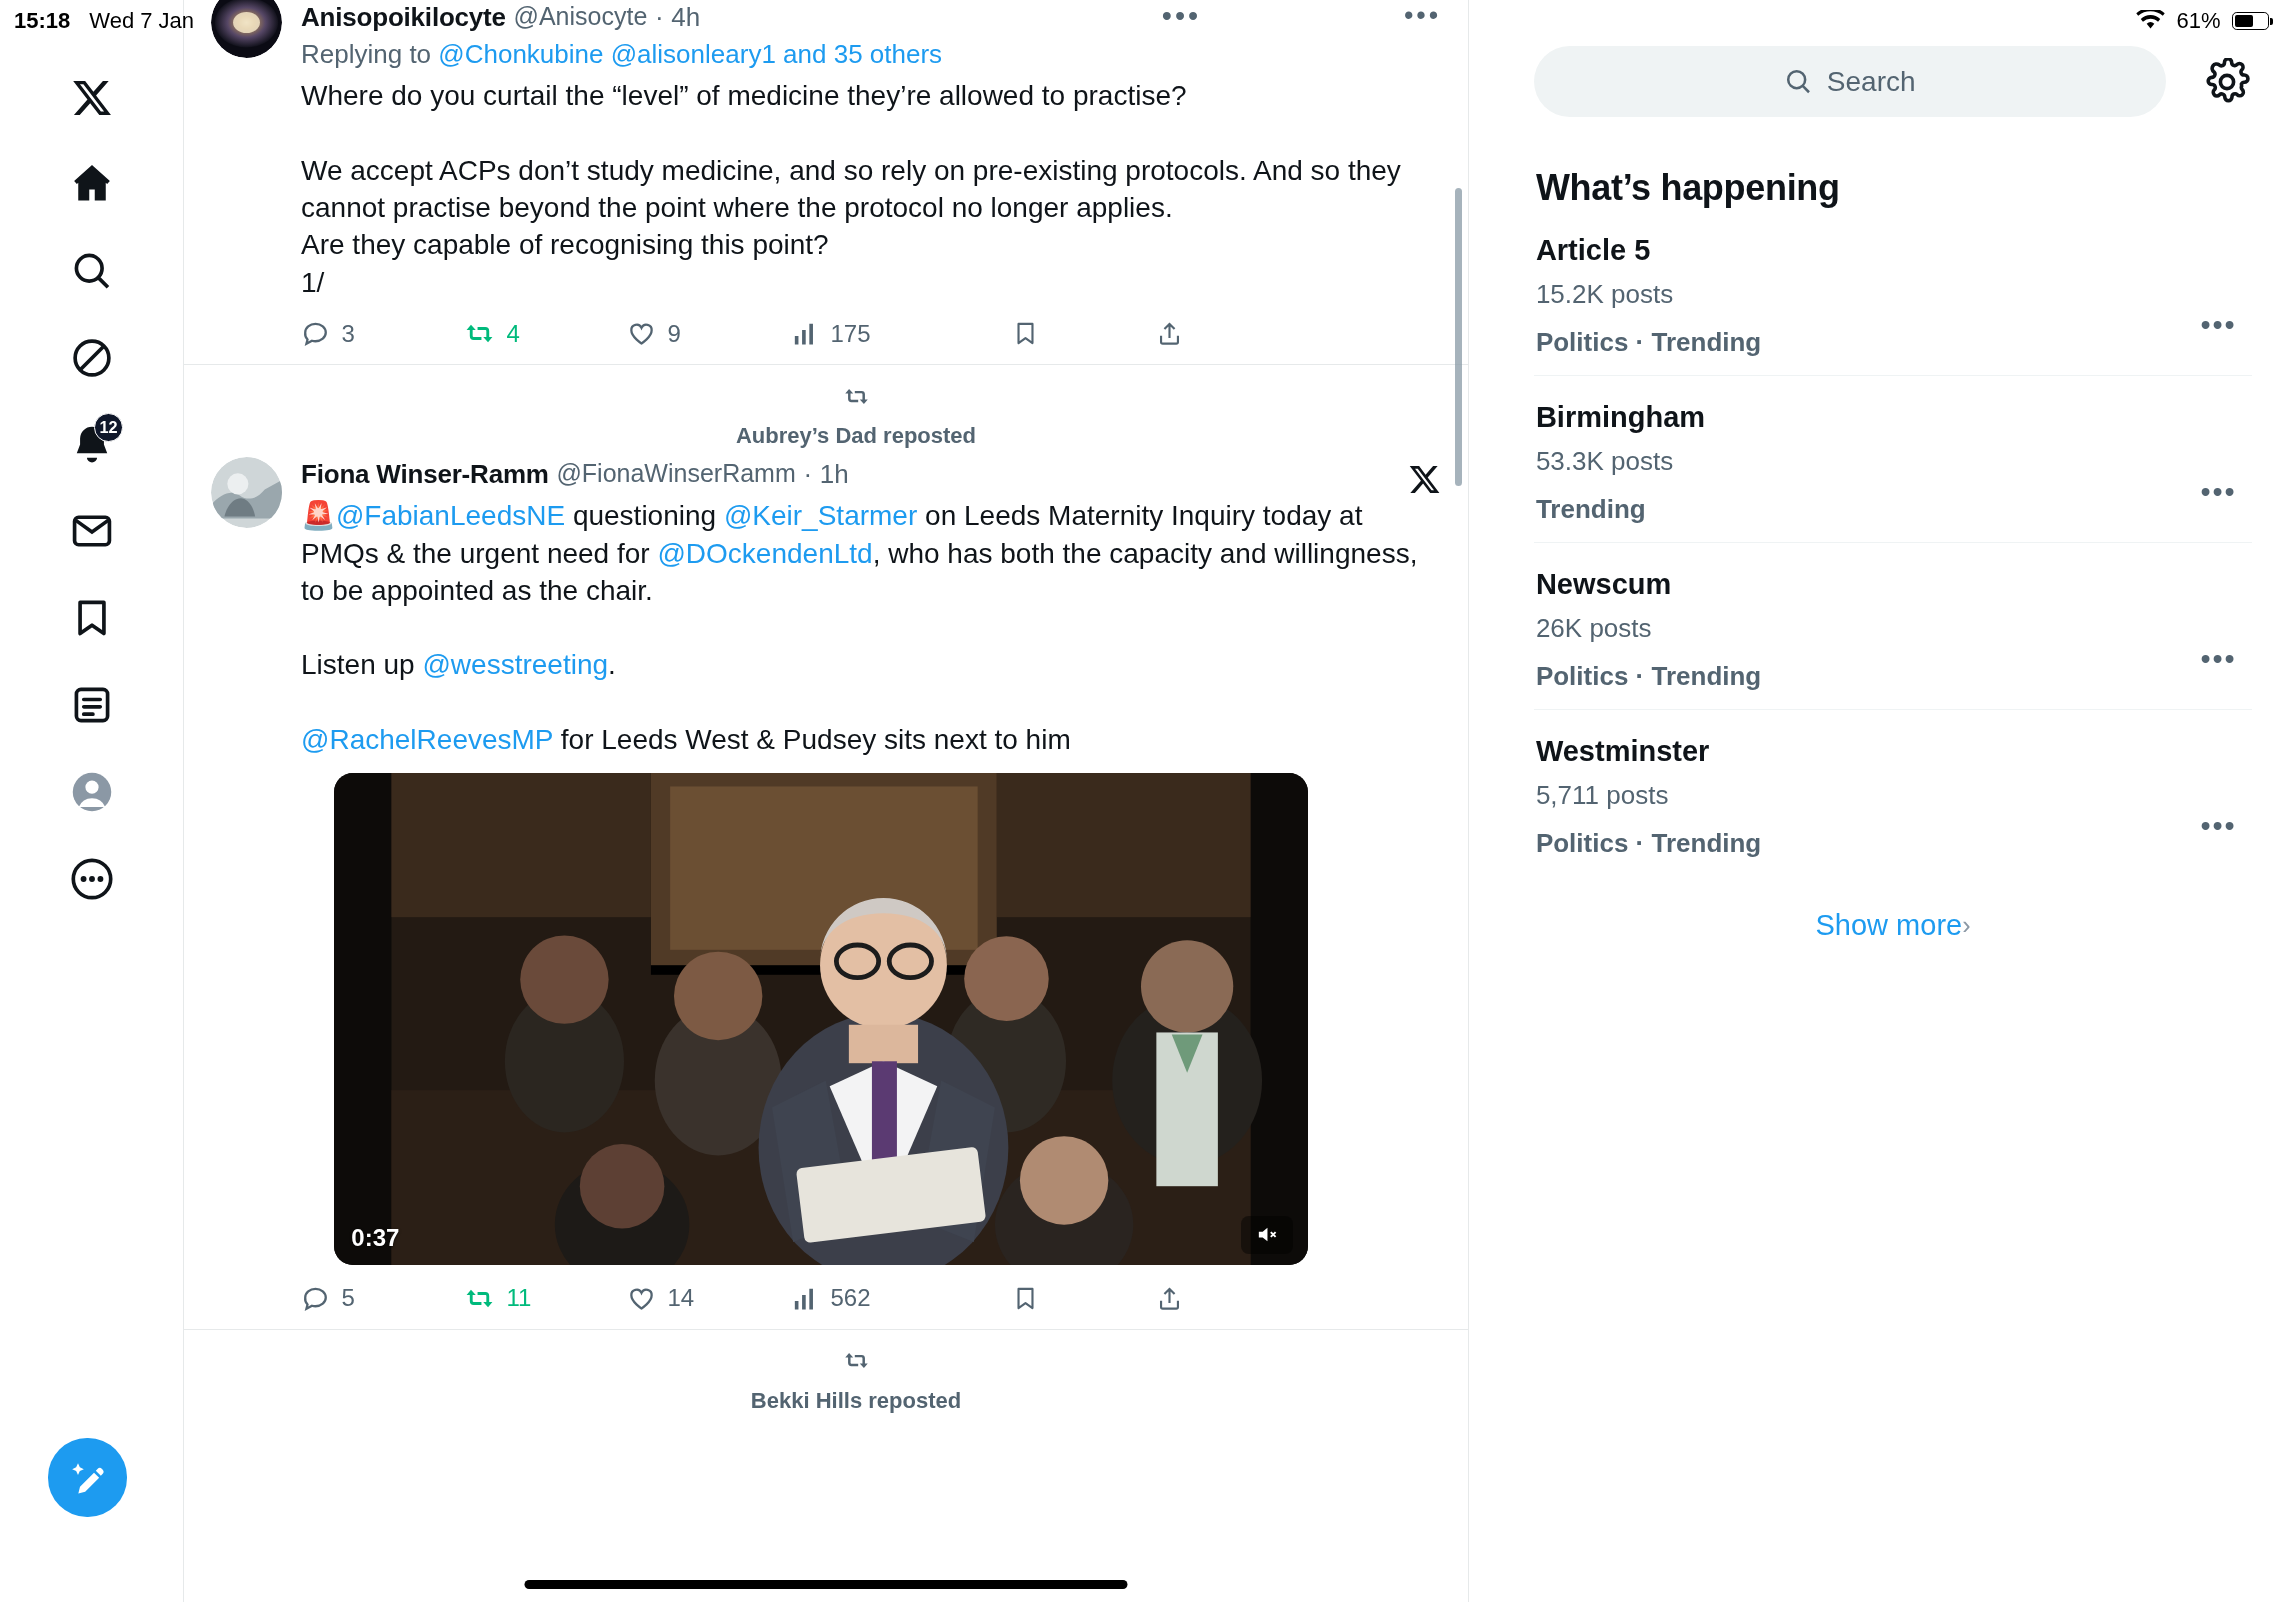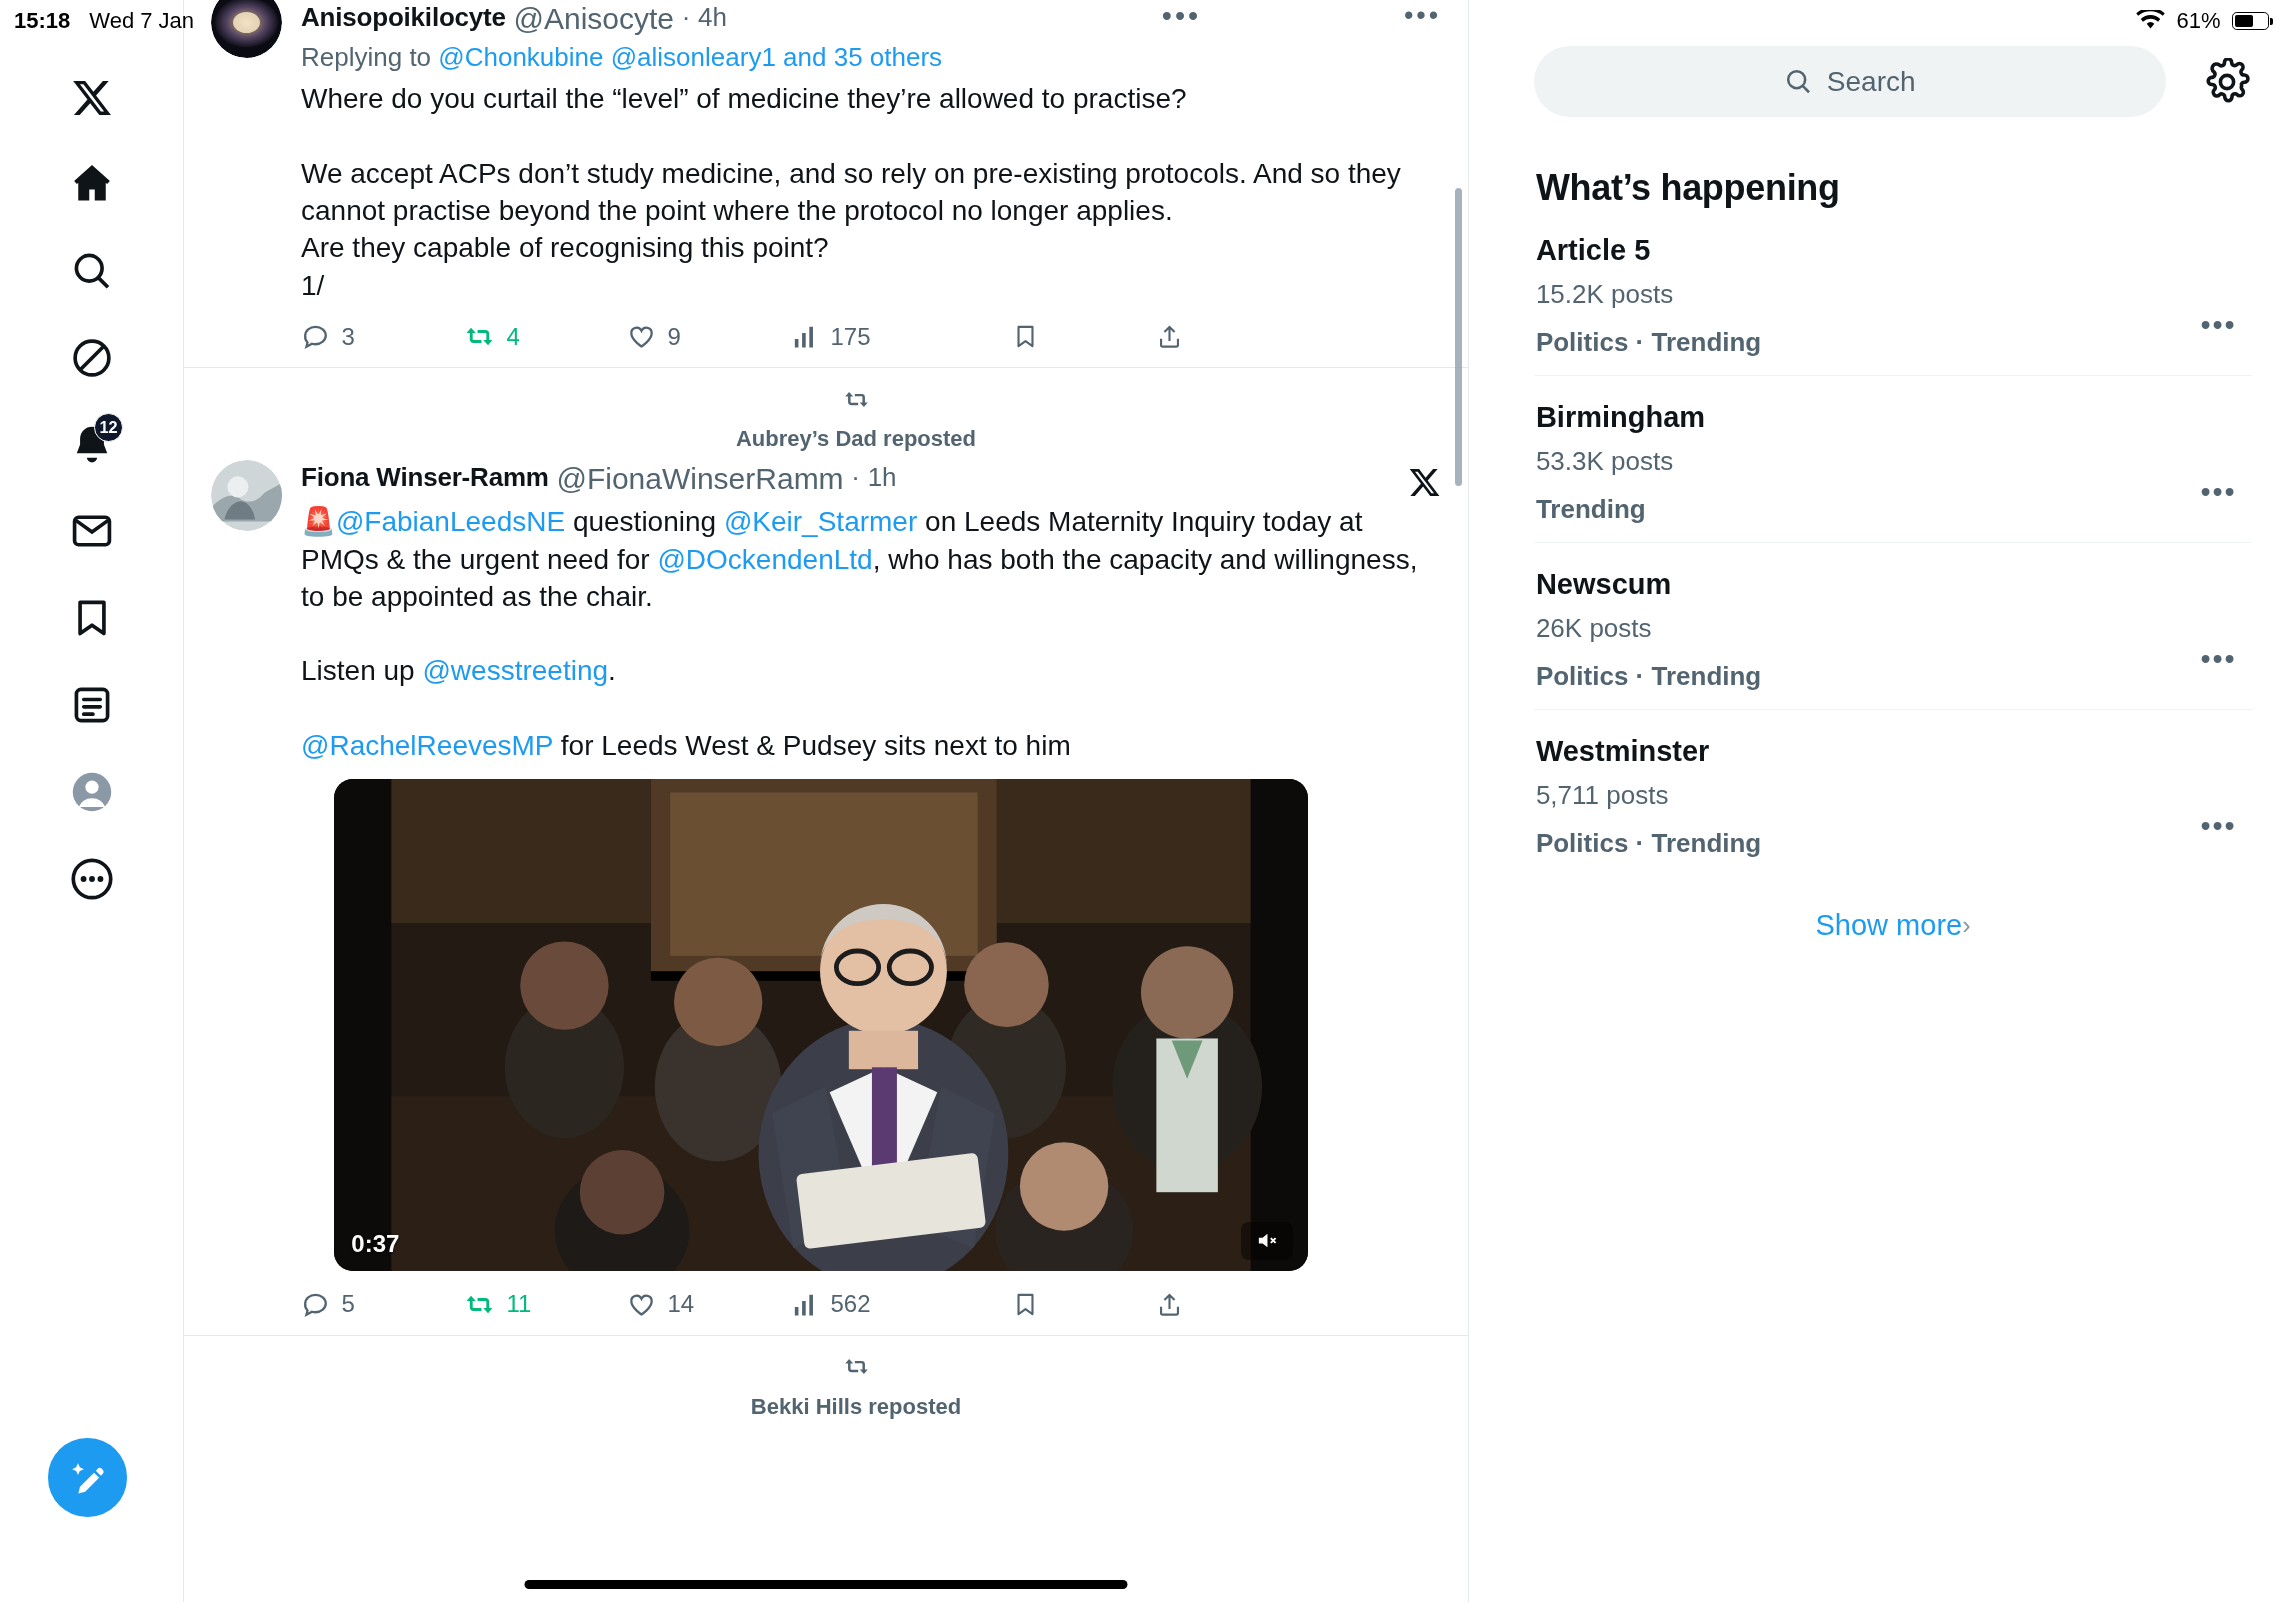--- a/index.html
+++ b/index.html
@@ -61,21 +61,21 @@
   }
   .tl-scroll { position: absolute; inset: 0; }
 
   .post { padding: 0 27px 0 27px; border-bottom: 1px solid #e6e9ea; position: relative; }
   .post-inner { display: flex; gap: 19px; }
   .avatar { width: 71px; height: 71px; border-radius: 50%; flex: 0 0 71px; overflow: hidden; position: relative; }
   .body { flex: 1 1 auto; min-width: 0; padding-top: 1.9px; }
 
   .namerow { display: flex; align-items: flex-start; gap: 7.7px; position: relative; }
   .dispname { font-size: 26px; font-weight: 700; color: #0f1419; letter-spacing: -0.2px; }
-  .handle { font-size: 30px; color: #536471; }
+  .handle { font-size: 25px; color: #536471; }
   .dot-sep { font-size: 26px; color: #536471; }
   .age { font-size: 26px; color: #536471; }
 
   .replying { font-size: 26px; color: #536471; margin: 5.8px 0 1.9px; }
   .link { color: #1d9bf0; }
   .tweet-text { font-size: 28px; line-height: 1.33; color: #0f1419; margin-top: 7.7px; white-space: pre-wrap; }
 
   .repost-header { display: flex; align-items: center; gap: 13.4px; padding: 17.3px 0 7.7px 60px; flex-direction: column; }
   .repost-label { font-size: 22px; font-weight: 700; color: #536471; }
 

